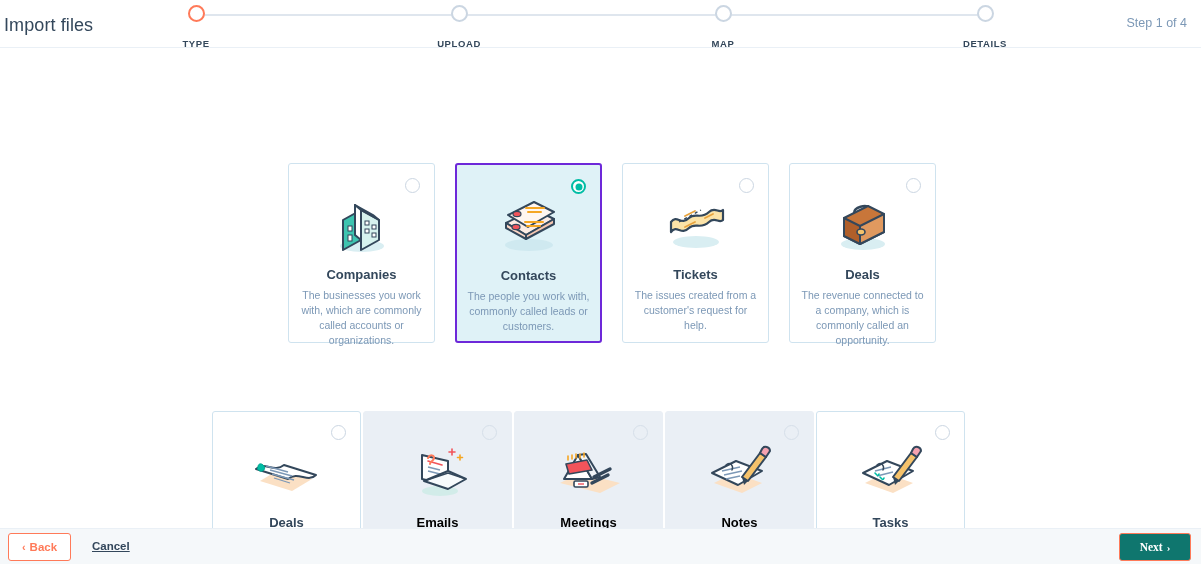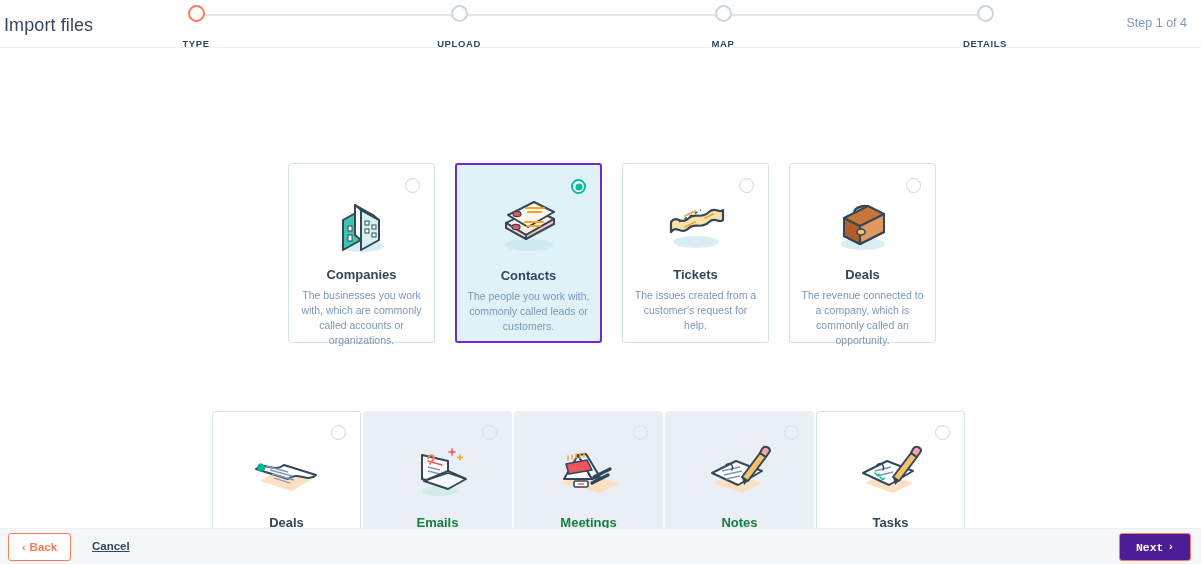--- a/index.html
+++ b/index.html
@@ -160,21 +160,21 @@
   .act-card.disabled .radio { border-color: #d6dfe9; }
   .act-icon {
     position: absolute; top: 20px; left: 0; right: 0;
     height: 78px; display: flex; align-items: center; justify-content: center;
   }
   .act-name {
     position: absolute; top: 103px; left: 0; right: 0;
     text-align: center;
     font-size: 13px; font-weight: 700; color: #33475b;
   }
-  .act-card.disabled .act-name { color: #15803d; }
+  .act-card.disabled .act-name { color: #000000; }
 
   
   .footer {
     position: absolute; bottom: 0; left: 0;
     width: 1201px; height: 36px;
     background: #f5f8fa;
     border-top: 1px solid #eaf0f6;
   }
   .btn-back {
     position: absolute; left: 8px; top: 4px;
@@ -189,23 +189,23 @@
   .btn-cancel {
     position: absolute; left: 92px; top: 11px;
     font-size: 11.5px; font-weight: 600; color: #33475b;
     text-decoration: underline; cursor: pointer;
     background: none; border: none; padding: 0;
     font-family: "Liberation Sans", sans-serif;
   }
   .btn-next {
     position: absolute; right: 10px; top: 4px;
     width: 72px; height: 28px;
-    background: #4c1d95; border: 1px solid #ff7a59; border-radius: 3px;
+    background: #0f766e; border: 1px solid #ff7a59; border-radius: 3px;
     color: #ffffff; font-size: 11.5px; font-weight: 600;
-    font-family: Liberation Mono, monospace;
+    font-family: Liberation Serif, serif;
     display: flex; align-items: center; justify-content: center; gap: 4px;
     cursor: pointer; padding: 0;
   }
   .chev { font-size: 11px; line-height: 1; }
 </style>
 </head>
 <body>
 
 <div class="topbar">
   <div class="topbar-title">Import files</div>

